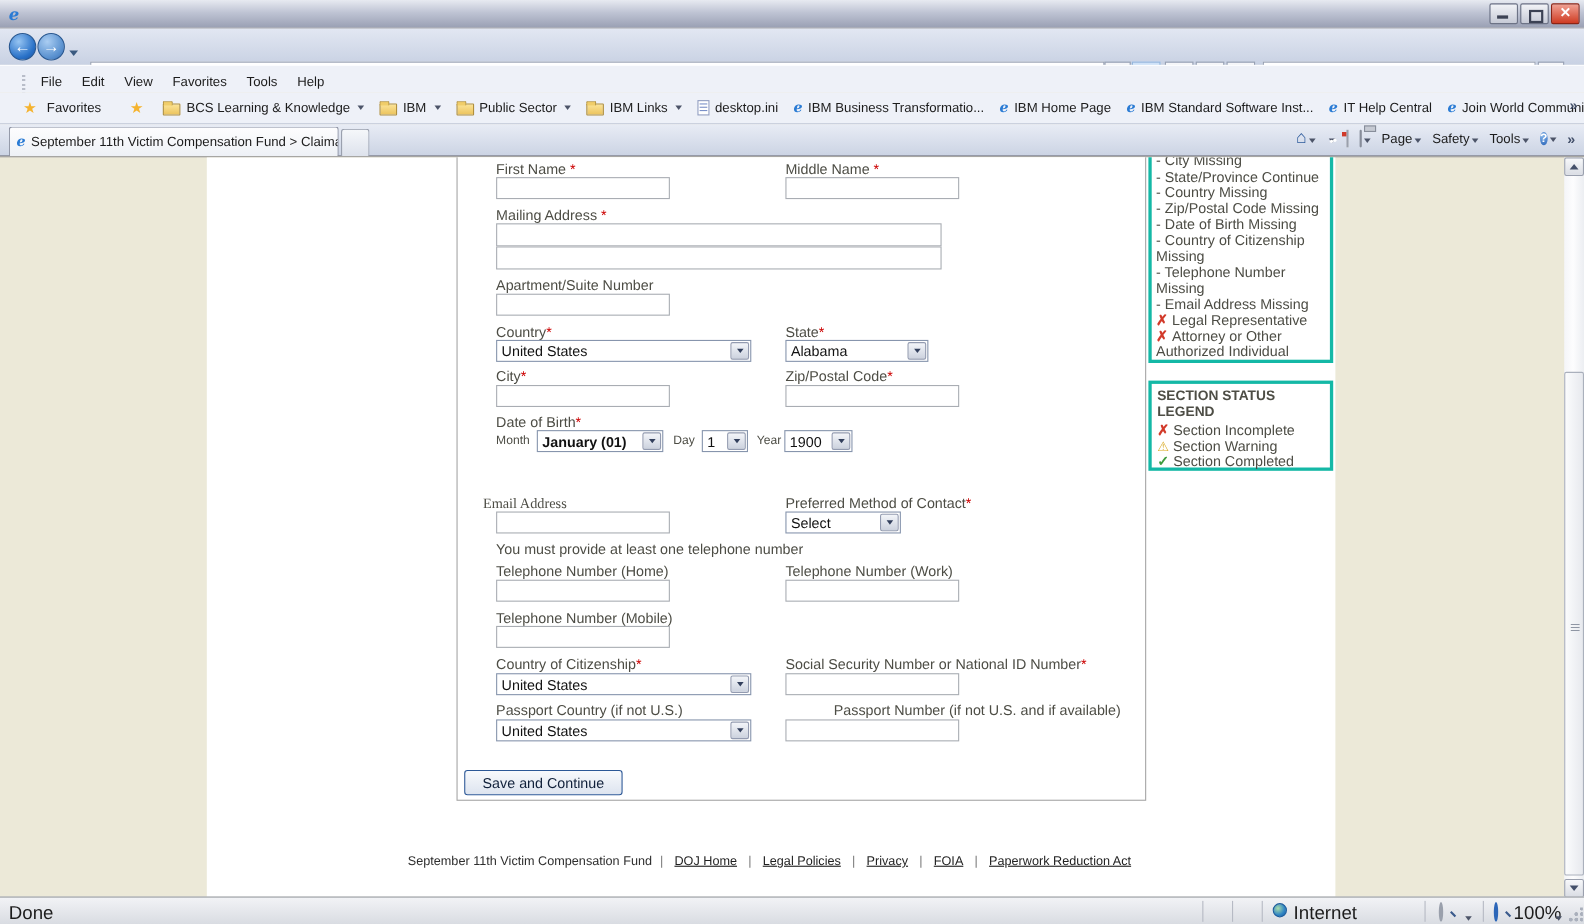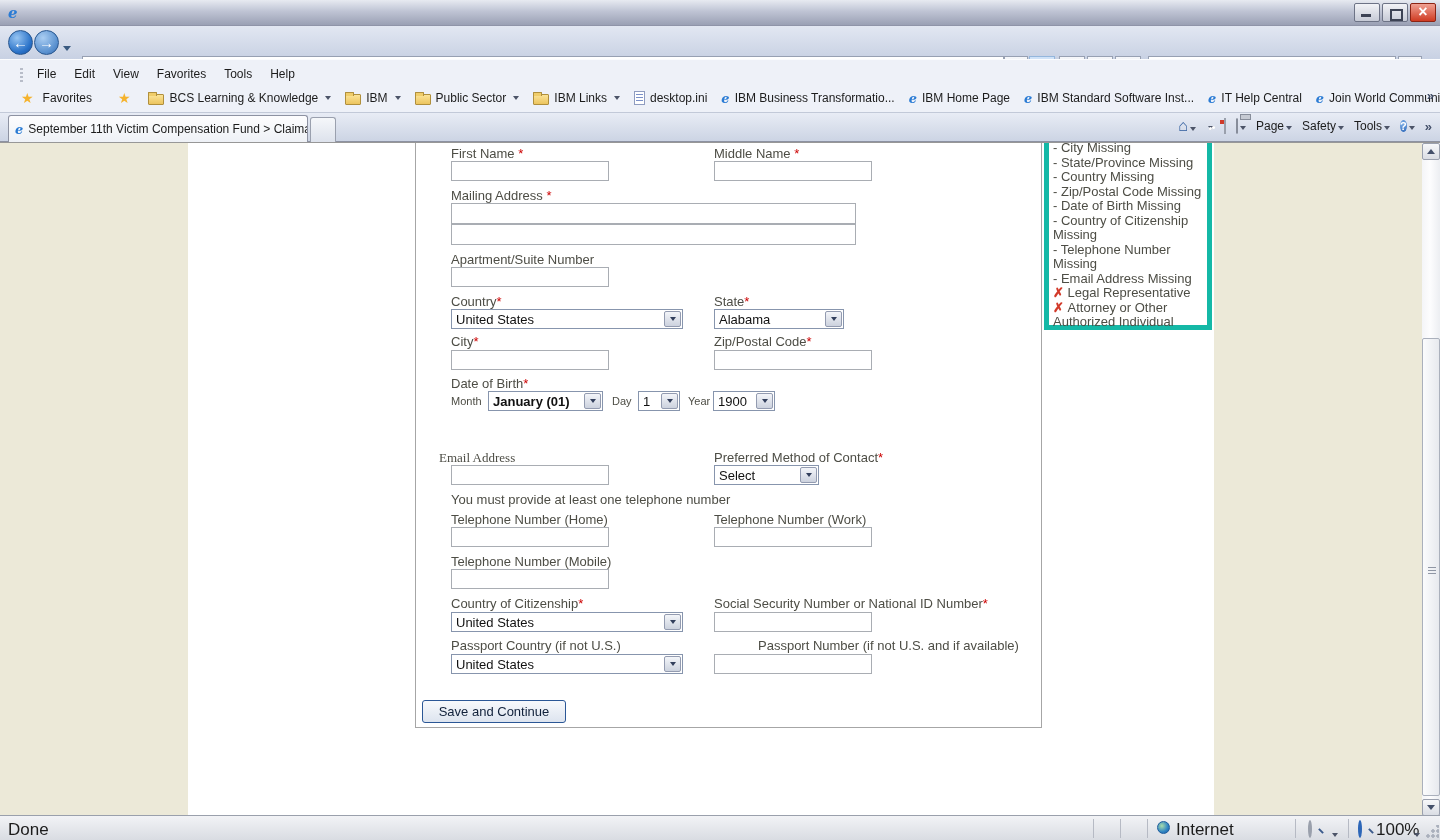--- a/index.html
+++ b/index.html
@@ -86,21 +86,21 @@
   .fl { font-size:13px; color:#4d4d45; white-space:nowrap; }
   .req { color:#cc0000; }
   .ti { background:#fff; border:1px solid #a9adb3; height:20px; }
   .selbox { background:#fff; border:1px solid #8795ad; height:20px; font-size:13px; color:#111; display:flex; align-items:center; padding-left:4px; }
   .sel-btn { position:absolute; right:1px; top:1px; width:17px; height:16px; background:linear-gradient(#f3f5f9,#ccd2de); border:1px solid #93u9bb0; border:1px solid #939bb0; border-radius:2px; display:flex; align-items:center; justify-content:center; }
   .sel-btn::after { content:""; border-left:3px solid transparent; border-right:3px solid transparent; border-top:4px solid #323f5c; }
   .sm { font-size:11px; color:#4d4d45; }
   .savebtn { left:6px; top:576px; width:144px; height:23px; border:1px solid #2b5796; border-radius:3px;
     background:linear-gradient(#f7f9fc,#dde4ef); font-size:13px; color:#10203a; text-align:center; line-height:21px; }
 
-  .sidebox { background:#fff; border:5px solid #14b8a6; font-size:13px; color:#4d4d45; line-height:14.5px; }
+  .sidebox { background:#fff; border:3px solid #14b8a6; font-size:13px; color:#4d4d45; line-height:14.5px; }
   .side1 { left:1044px; top:-10px; width:168px; height:197px; padding:3px 4px; }
   .side2 { left:1044px; top:203px; width:168px; height:82px; padding:4px 5px; }
   .legend-title { font-weight:bold; font-size:12.5px; line-height:14px; margin-bottom:3px; }
   .red-x { color:#d23a2a; font-weight:bold; }
   .warn-tri { color:#d9a91f; font-size:12px; }
   .grn-ck { color:#3f9c3f; font-weight:bold; }
 
   .footer { left:188px; top:634px; width:1026px; text-align:center; font-size:11.5px; color:#2e2e2e; }
   .footer a { color:#1f1f1f; text-decoration:underline; margin:0 3px; }
   .fsep { color:#7a7a7a; margin:0 4px; }
@@ -346,32 +346,51 @@
           <span class="sel-btn"></span>
         </div>
       <span class="abs fl" style="left:298px;top:514px;margin-left:44px;">Passport Number (if not U.S. and if available)</span>
       <div class="abs ti" style="left:298px;top:530px;width:158px;"></div>
 
       <div class="abs savebtn">Save and Continue</div>
     </div>
 
     <div class="abs sidebox side1">
       <div>- City Missing</div>
-      <div>- State/Province Missing</div>
+      <div>- State/Province Continue</div>
       <div>- Country Missing</div>
       <div>- Zip/Postal Code Missing</div>
       <div>- Date of Birth Missing</div>
       <div>- Country of Citizenship Missing</div>
       <div>- Telephone Number Missing</div>
       <div>- Email Address Missing</div>
       <div><span class="red-x">✗</span>&nbsp;<span>Legal Representative</span></div>
       <div><span class="red-x">✗</span>&nbsp;<span>Attorney or Other Authorized Individual</span></div>
     </div>
 
-
+    <div class="abs sidebox side2">
+      <div class="legend-title">SECTION STATUS LEGEND</div>
+      <div><span class="red-x">✗</span> <span>Section Incomplete</span></div>
+      <div><span class="warn-tri">⚠</span> <span>Section Warning</span></div>
+      <div><span class="grn-ck">✓</span> <span>Section Completed</span></div>
+    </div>
+
+    <div class="abs footer">
+      <span>September 11th Victim Compensation Fund</span>
+      <span class="fsep">|</span>
+      <a>DOJ Home</a>
+      <span class="fsep">|</span>
+      <a>Legal Policies</a>
+      <span class="fsep">|</span>
+      <a>Privacy</a>
+      <span class="fsep">|</span>
+      <a>FOIA</a>
+      <span class="fsep">|</span>
+      <a>Paperwork Reduction Act</a>
+    </div>
 
     <div class="abs vscroll">
       <div class="abs sc-btn" style="top:0;">
           <span class="tri-up"></span>
         </div>
       <div class="abs sc-thumb">
           <span class="sc-grip"></span>
         </div>
       <div class="abs sc-btn" style="top:656px;">
           <span class="tri-dn"></span>

